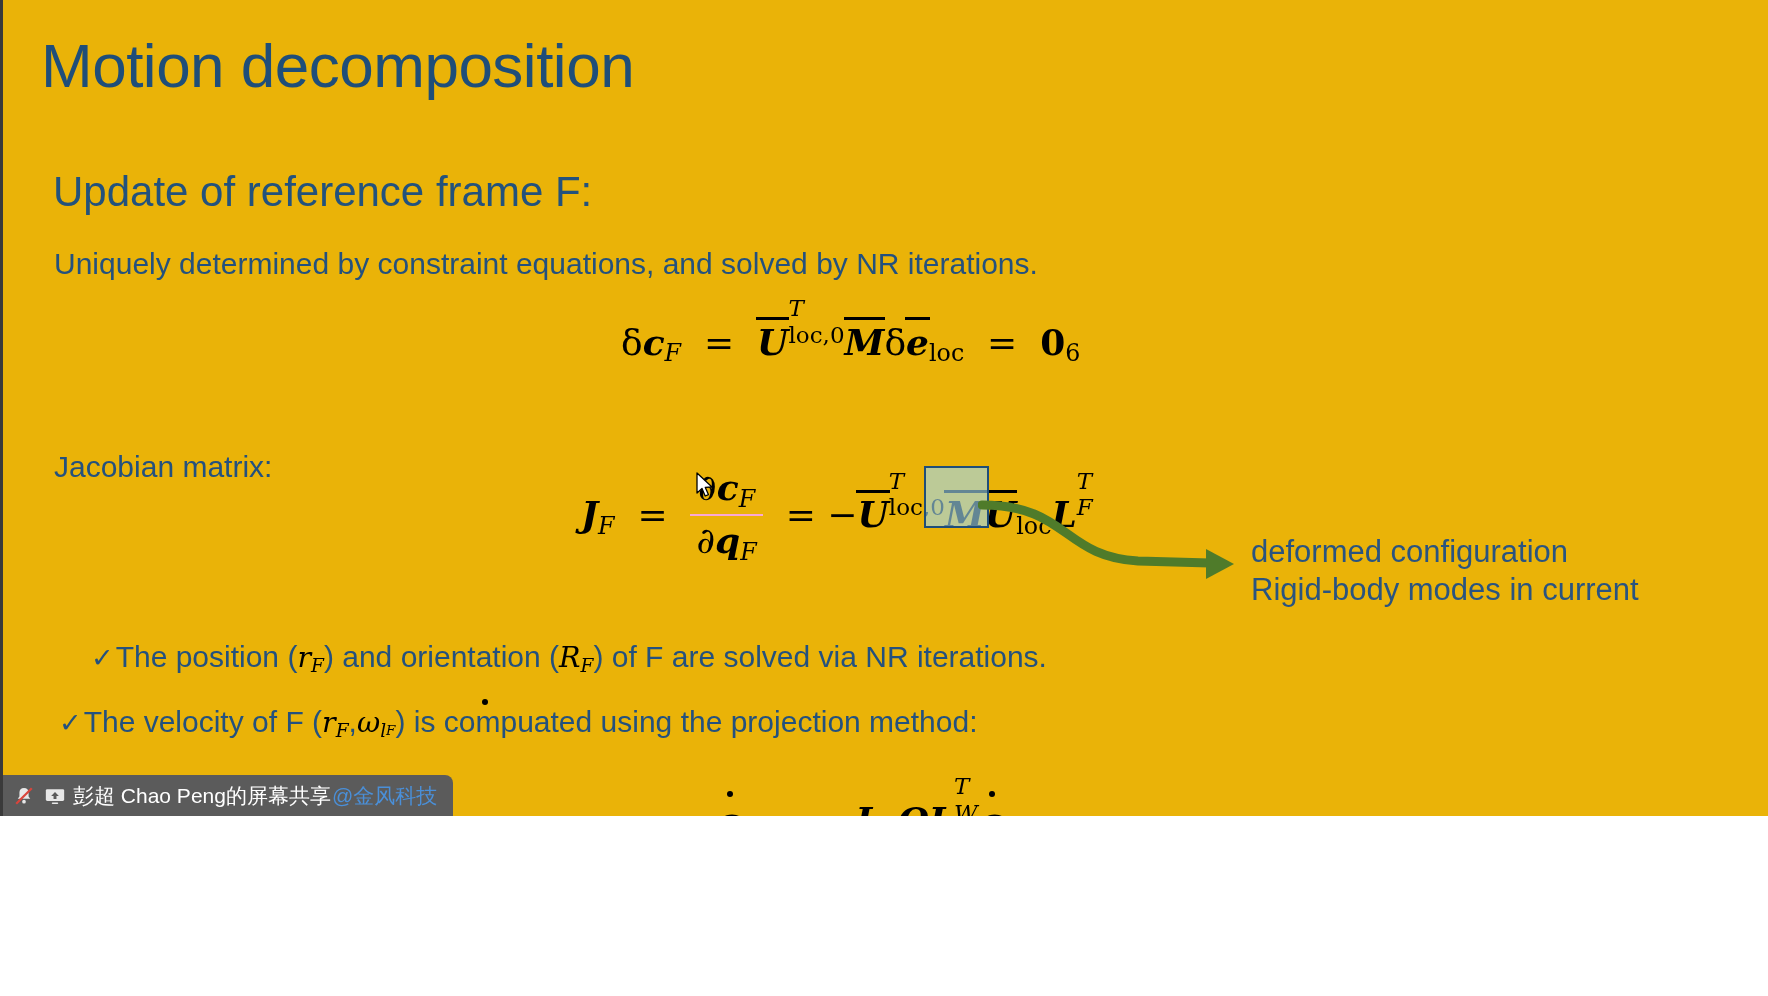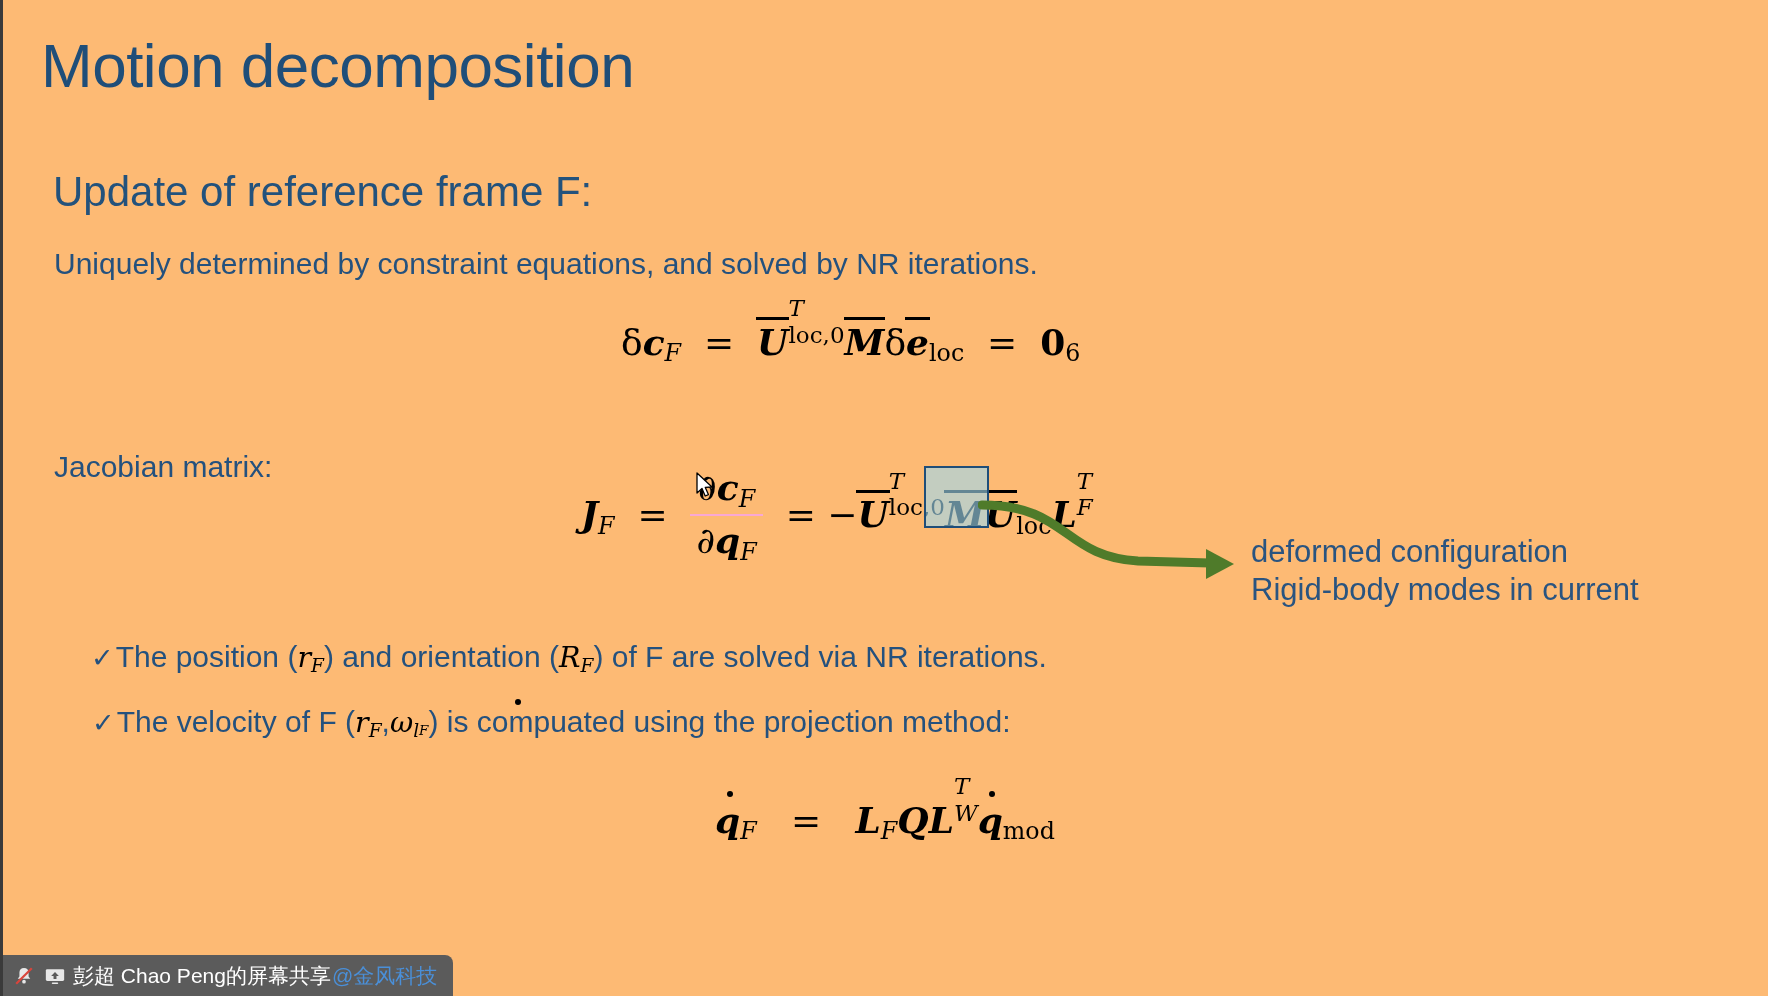--- a/index.html
+++ b/index.html
@@ -6,22 +6,22 @@
     margin: 0;
     padding: 0;
     background: #ffffff;
   }
   body {
     font-family: "Liberation Sans", sans-serif;
   }
   #slide {
     position: relative;
     width: 1768px;
-    height: 996px;
-    background: #fdba74;
+    height: 816px;
+    background: #eab308;
     overflow: hidden;
     border-left: 3px solid #3a3a3a;
     box-sizing: border-box;
     text-decoration: underline;
   }
   
   .slide-title {
     position: absolute;
     left: 38px;
     top: 30px;
@@ -46,21 +46,21 @@
   }
   #intro-line { left: 51px; top: 247px; }
   #jacobian-label { left: 51px; top: 450px; }
   .bullet-line {
     position: absolute;
     font-size: 30px;
     color: #24517E;
     white-space: nowrap;
   }
   #bullet-1 { left: 88px; top: 640px; }
-  #bullet-2 { left: 89px; top: 705px; }
+  #bullet-2 { left: 56px; top: 705px; }
   .check-mark {
     font-size: 27px;
     margin-right: 2px;
   }
   
   .math {
     position: absolute;
     color: #000000;
     font-family: "DejaVu Serif", serif;
     white-space: nowrap;

